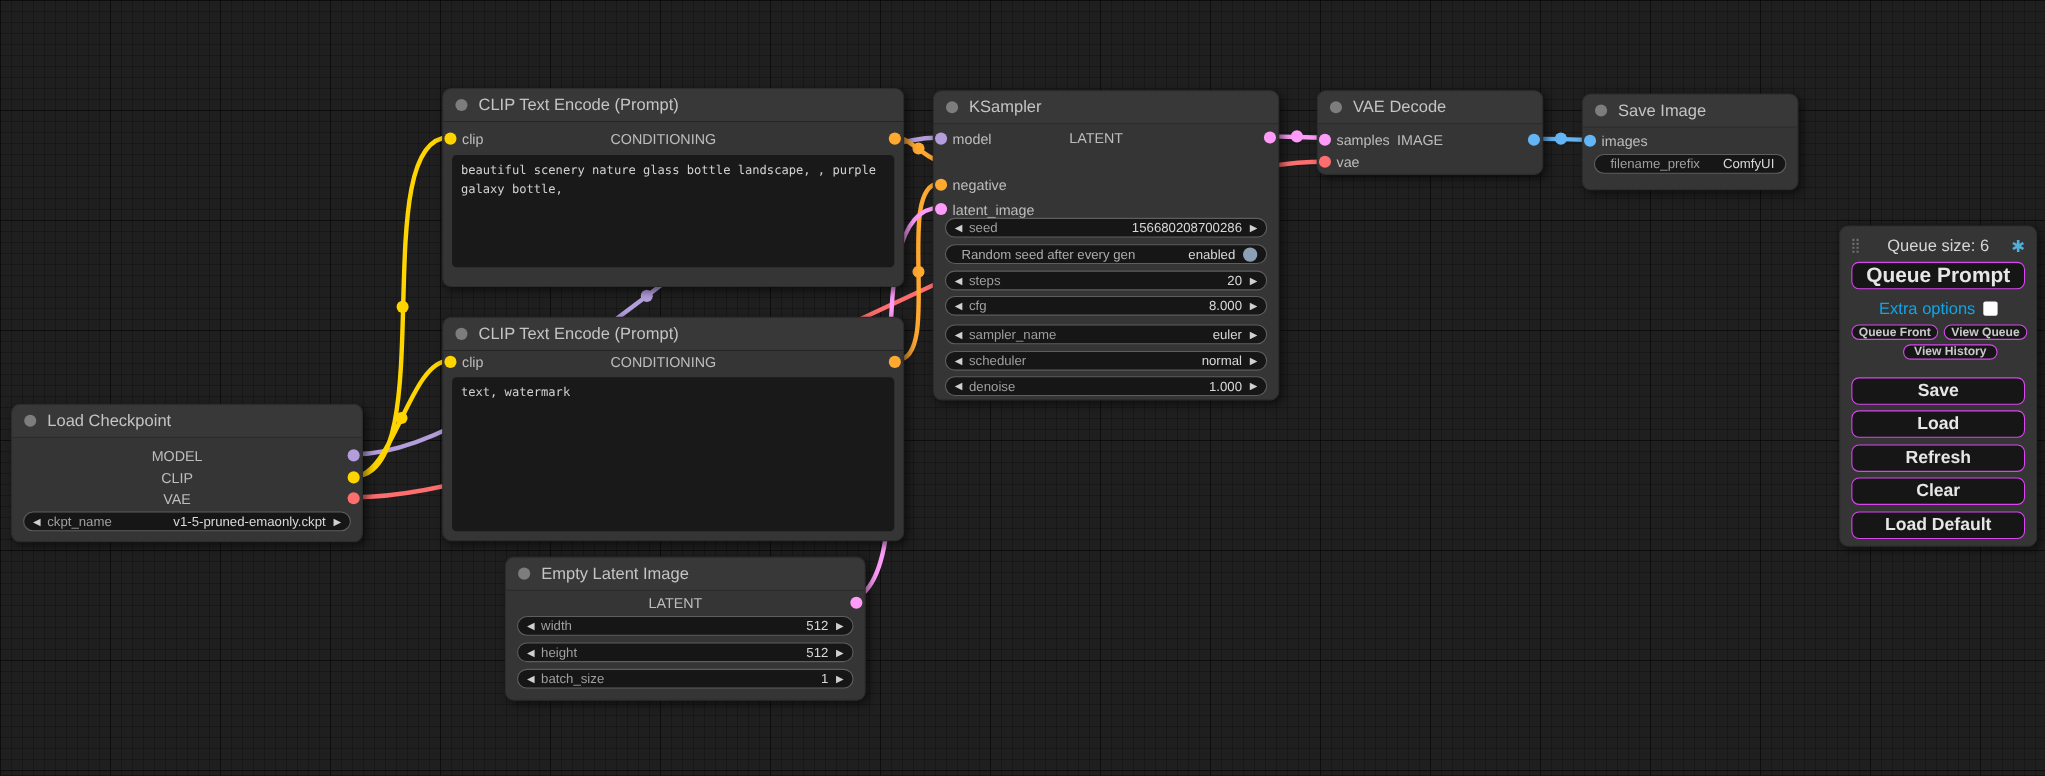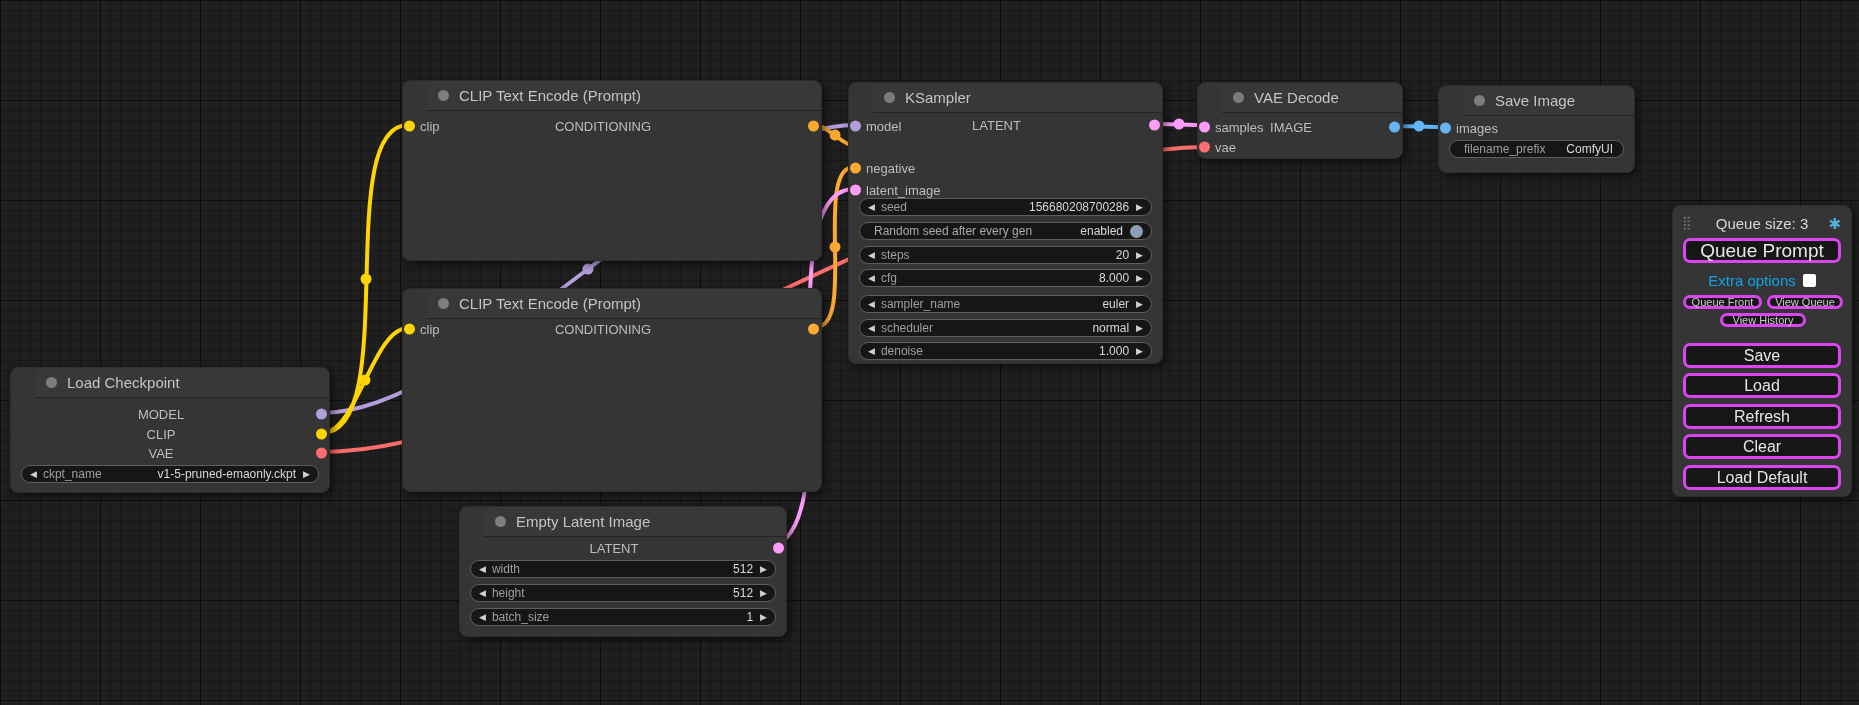--- a/index.html
+++ b/index.html
@@ -13,21 +13,21 @@
       linear-gradient(90deg, rgba(0,0,0,.40) 1px, transparent 1px),
       linear-gradient(rgba(0,0,0,.22) 1px, transparent 1px),
       linear-gradient(90deg, rgba(0,0,0,.22) 1px, transparent 1px);
     background-size:100px 100px,100px 100px,10px 10px,10px 10px;
   }
   svg.wires { position:absolute; left:0; top:0; z-index:1; }
   svg.wires path { fill:none; stroke-width:4; stroke-linecap:round; }
 
   .node {
     position:absolute; z-index:2; background:#353535; border-radius:8px;
-    box-shadow:3px 3px 9px rgba(0,0,0,.55); border:1px solid #2c2c2c;padding-left:24px;
+    box-shadow:3px 3px 9px rgba(0,0,0,.55); border:1px solid #2c2c2c;
   }
   .nhead { height:30px; display:flex; align-items:center; gap:10px; padding:0 11px;
            border-bottom:1px solid rgba(0,0,0,.35); border-radius:8px 8px 0 0; background:#383838; }
   .ndot  { width:11px; height:11px; border-radius:50%; background:#7d7d7d; flex:0 0 auto; }
   .ntitle{ font-size:15px; color:#c4c4c4; white-space:nowrap; }
 
   .slot { position:absolute; left:0; right:0; height:20px; display:flex; align-items:center; }
   .slot .lbl { font-size:13px; color:#bdbdbd; white-space:nowrap; }
   .slot.in  { padding-left:17px; }
   .slot.out { justify-content:center; padding-right:18px; }
@@ -50,22 +50,22 @@
            color:#d2d2d2; font:11px/1.55 "DejaVu Sans Mono", monospace;
            padding:5px 8px; white-space:pre-wrap; overflow:hidden; }
 
   .panel { position:absolute; z-index:3; background:#353535; border-radius:8px;
            box-shadow:3px 3px 9px rgba(0,0,0,.55); border:1px solid #2c2c2c; }
   .prow1 { position:absolute; top:6px; left:0; right:0; height:22px; display:flex;
            align-items:center; justify-content:center; }
   .pdrag { position:absolute; left:9px; top:3px; color:#6f6f6f; font-size:13px; letter-spacing:-2px; }
   .pqsize{ font-size:15px; color:#d6d6d6; }
   .pgear { position:absolute; right:10px; top:3px; color:#4fb0dc; font-size:15px; }
-  .pbtn  { position:absolute; background:#161616; border:3px solid #d946ef; color:#e6e6e6;
-           display:flex; align-items:center; justify-content:center; border-radius:7px; }
+  .pbtn  { position:absolute; background:#161616; border:1px solid #d946ef; color:#e6e6e6;
+           display:flex; align-items:center; justify-content:center; border-radius:7px;font-weight:bold; }
   .pbig  { left:10px; right:10px; height:25px; font-size:16px; }
   .psm   { height:14px; font-size:11px; color:#c9c9c9; border-radius:9px; }
   .pextra{ position:absolute; left:0; right:0; display:flex; align-items:center;
            justify-content:center; gap:7px; font-size:15px; color:#0ea5e9; }
   .pchk  { width:13px; height:13px; background:#fff; border-radius:2px; }
 </style>
 </head>
 <body>
 
 <div id="canvas">
@@ -122,35 +122,37 @@
       <span class="ntitle">CLIP Text Encode (Prompt)</span>
     </div>
     <div class="slot in" style="top:35px">
       <span class="port" style="background: rgb(255, 213, 0);"></span>
       <span class="lbl">clip</span>
     </div>
     <div class="slot out" style="top:35px">
       <span class="lbl">CONDITIONING</span>
       <span class="port" style="background: rgb(255, 169, 49);"></span>
     </div>
+    <div class="tarea" style="top:60px;height:102px">beautiful scenery nature glass bottle landscape, , purple galaxy bottle,</div>
   </div>
 
   <div class="node" style="left:402px;top:288px;width:420px;height:204px">
     <div class="nhead">
       <span class="ndot"></span>
       <span class="ntitle">CLIP Text Encode (Prompt)</span>
     </div>
     <div class="slot in" style="top:30px">
       <span class="port" style="background: rgb(255, 213, 0);"></span>
       <span class="lbl">clip</span>
     </div>
     <div class="slot out" style="top:30px">
       <span class="lbl">CONDITIONING</span>
       <span class="port" style="background: rgb(255, 169, 49);"></span>
     </div>
+    <div class="tarea" style="top:54px;height:140px">text, watermark</div>
   </div>
 
   <div class="node" style="left:848px;top:82px;width:315px;height:282px">
     <div class="nhead">
       <span class="ndot"></span>
       <span class="ntitle">KSampler</span>
     </div>
     <div class="slot in" style="top:33px">
       <span class="port" style="background: rgb(179, 157, 219);"></span>
       <span class="lbl">model</span>
@@ -270,31 +272,31 @@
       <span class="warr">◀</span>
       <span class="wlab">batch_size</span>
       <span class="wval">1</span>
       <span class="warr">▶</span>
     </div>
   </div>
 
   <div class="panel" style="left:1672px;top:205px;width:180px;height:292px">
     <div class="prow1">
       <span class="pdrag">⣿</span>
-      <span class="pqsize">Queue size: 3</span>
+      <span class="pqsize">Queue size: 6</span>
       <span class="pgear">✱</span>
     </div>
     <div class="pbtn pbig" style="top:32px;height:25px;font-size:19px">Queue Prompt</div>
     <div class="pextra" style="top:66px">
       <span>Extra options</span>
       <span class="pchk"></span>
     </div>
     <div class="pbtn psm" style="left:10px;top:89px;width:79px">Queue Front</div>
     <div class="pbtn psm" style="left:94px;top:89px;width:76px">View Queue</div>
-    <div class="pbtn psm" style="left:47px;top:107px;width:86px">View History</div>
+    <div class="pbtn psm" style="left:57px;top:107px;width:86px">View History</div>
     <div class="pbtn pbig" style="top:137px">Save</div>
     <div class="pbtn pbig" style="top:167px">Load</div>
     <div class="pbtn pbig" style="top:198px">Refresh</div>
     <div class="pbtn pbig" style="top:228px">Clear</div>
     <div class="pbtn pbig" style="top:259px">Load Default</div>
   </div>
 
 </div>
 
 </body></html>

